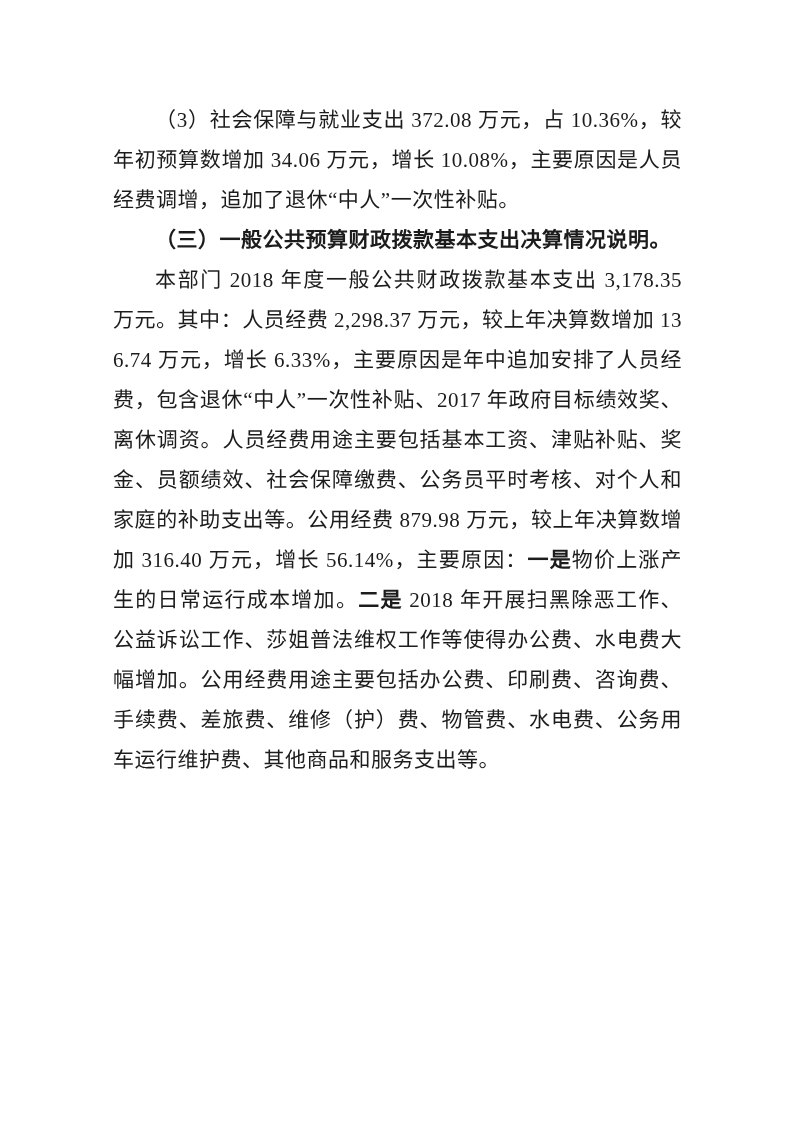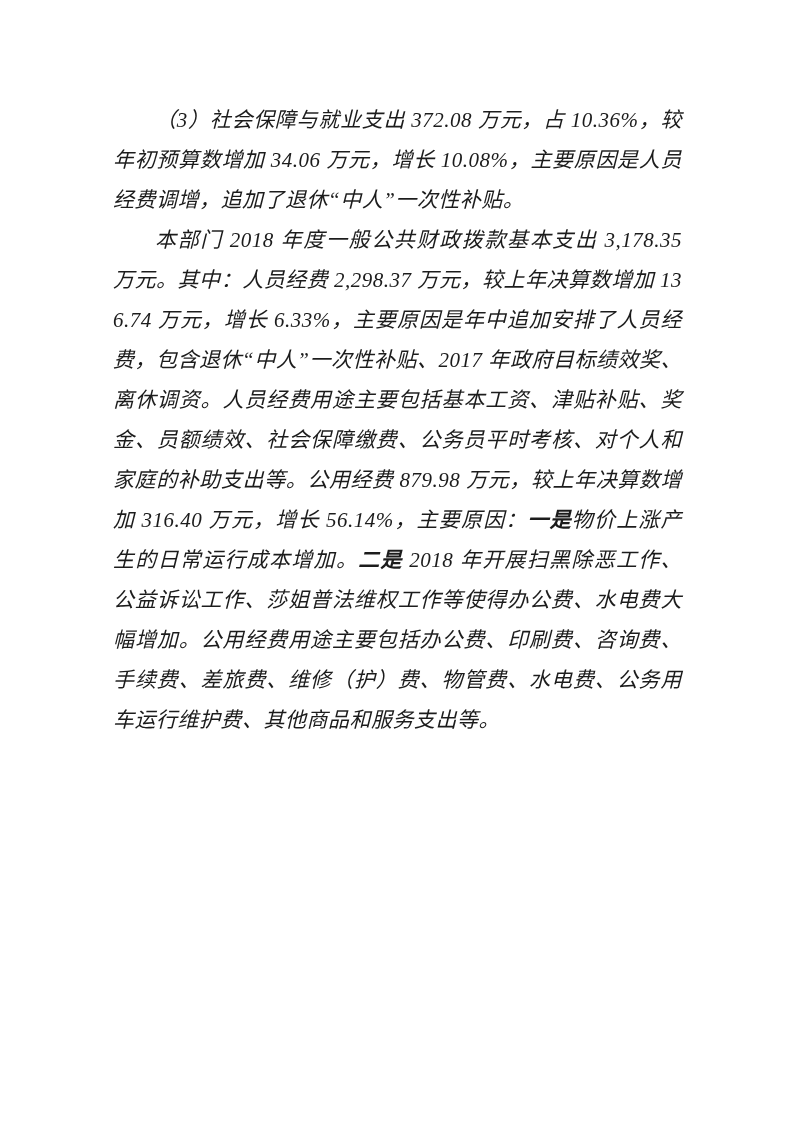--- a/index.html
+++ b/index.html
@@ -10,21 +10,20 @@
     background: #ffffff;
   }
   .page {
     position: relative;
     width: 793px;
     height: 1122px;
     background: #ffffff;
     overflow: hidden;
     font-family: "Liberation Serif", "DejaVu Serif", serif;
     color: #1c1c1c;
-    font-style: italic;
   }
   
   .doc-content {
     position: absolute;
     left: 113px;
     top: 100px;
     width: 569px;
   }
   .para {
     margin: 0;
@@ -46,17 +45,18 @@
 </head>
 <body>
 
 <div class="page">
   <div class="doc-content">
 
     <p class="para"><span>（3）社会保障与就业支出 372.08 万元，占 10.36%，较年初预算数增加 34.06 万元，增长 10.08%，主要原因是人员经费调增，追加了退休“中人”一次性补贴。</span></p>
 
 
 
+    <p class="para heading"><span>（三）一般公共预算财政拨款基本支出决算情况说明。</span></p>
 
     <p class="para"><span>本部门 2018 年度一般公共财政拨款基本支出 3,178.35 万元。其中：人员经费 2,298.37 万元，较上年决算数增加 136.74 万元，增长 6.33%，主要原因是年中追加安排了人员经费，包含退休“中人”一次性补贴、2017 年政府目标绩效奖、离休调资。人员经费用途主要包括基本工资、津贴补贴、奖金、员额绩效、社会保障缴费、公务员平时考核、对个人和家庭的补助支出等。公用经费 879.98 万元，较上年决算数增加 316.40 万元，增长 56.14%，主要原因：</span><span class="run-bold">一是</span><span>物价上涨产生的日常运行成本增加。</span><span class="run-bold">二是</span><span> 2018 年开展扫黑除恶工作、公益诉讼工作、莎姐普法维权工作等使得办公费、水电费大幅增加。公用经费用途主要包括办公费、印刷费、咨询费、手续费、差旅费、维修（护）费、物管费、水电费、公务用车运行维护费、其他商品和服务支出等。</span></p>
 
   </div>
 </div>
 
 </body></html>

